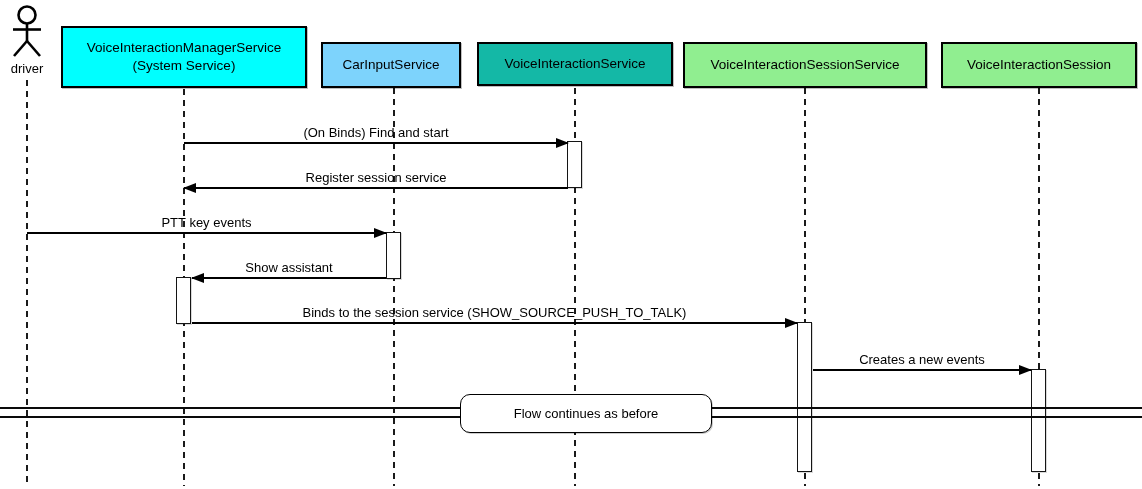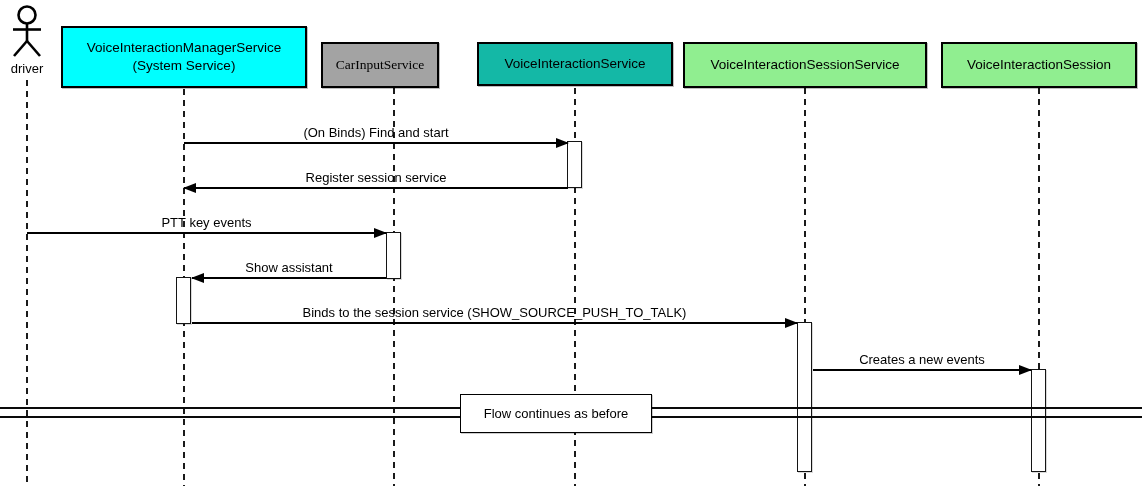--- a/index.html
+++ b/index.html
@@ -107,21 +107,21 @@
       <line x1="22" y1="37" x2="9" y2="52" stroke="#000" stroke-width="2.6"></line>
       <line x1="22" y1="37" x2="35" y2="52" stroke="#000" stroke-width="2.6"></line>
     </svg>
     <div class="actor-label">driver</div>
   </div>
 
   <div class="participant" style="left: 61px; top: 26px; width: 246px; height: 62px; background-color: rgb(0, 255, 255);">
     <span>VoiceInteractionManagerService</span>
     <span>(System Service)</span>
   </div>
-  <div class="participant" style="left: 321px; top: 42px; width: 118px; height: 46px; background-color: #a3a3a3; font-family: Liberation Serif, serif;">
+  <div class="participant" style="left: 321px; top: 42px; width: 140px; height: 46px; background-color: #7dd3fc;">
     <span>CarInputService</span>
   </div>
   <div class="participant" style="left: 477px; top: 42px; width: 196px; height: 44px; background-color: #14b8a6;">
     <span>VoiceInteractionService</span>
   </div>
   <div class="participant" style="left: 683px; top: 42px; width: 244px; height: 46px; background-color: rgb(144, 238, 144);">
     <span>VoiceInteractionSessionService</span>
   </div>
   <div class="participant" style="left: 941px; top: 42px; width: 196px; height: 46px; background-color: rgb(144, 238, 144);">
     <span>VoiceInteractionSession</span>
@@ -164,17 +164,17 @@
   </div>
 
   <div class="message" style="left:813px; top:352px; width:218px;">
     <div class="msg-label">Creates a new events</div>
     <div class="msg-line"></div>
     <div class="arrowhead right"></div>
   </div>
 
   <div class="divider-line" style="top:407px;"></div>
   <div class="divider-line" style="top:416px;"></div>
-  <div class="divider-box" style="left:460px; top:394px; width:192px; height:39px;">
+  <div class="divider-box" style="left:460px; top:394px; width:252px; height:39px;border-radius:10px;">
     <span>Flow continues as before</span>
   </div>
 
 </div>
 
 </body></html>

